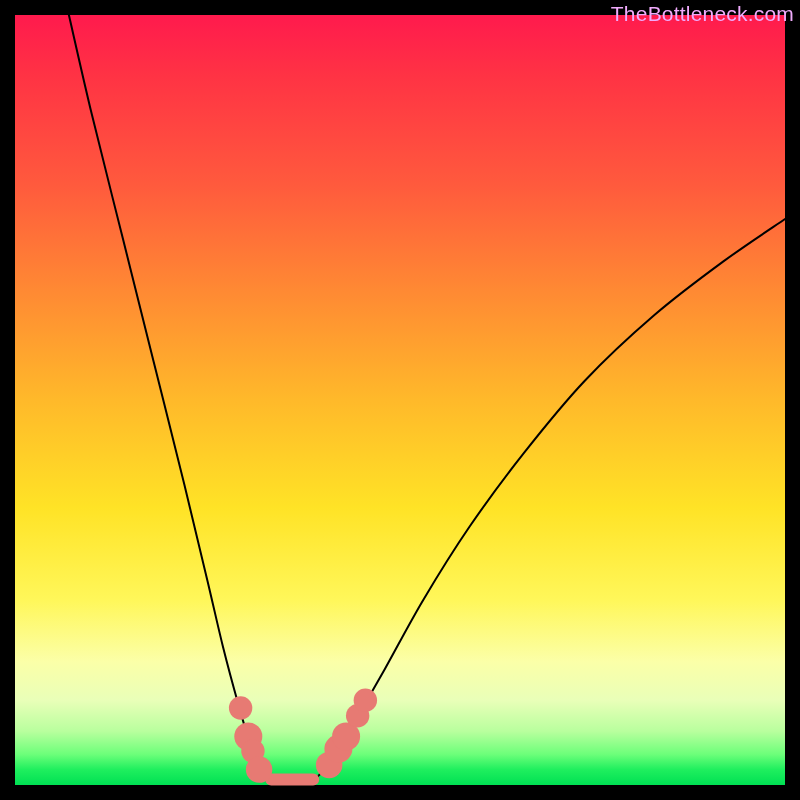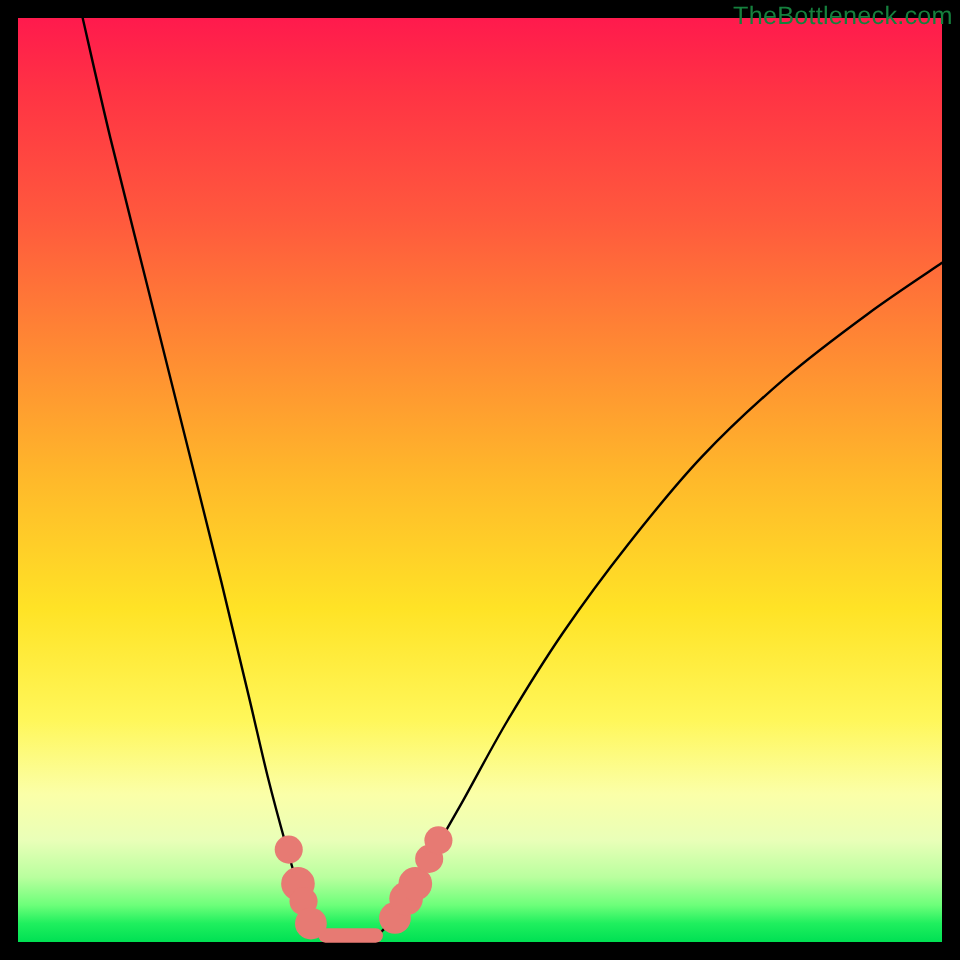--- a/index.html
+++ b/index.html
@@ -40,21 +40,21 @@
       #b9ff9e 93%,
       #6dff7a 96%,
       #1fef5e 98%,
       #00e053 100%
     );
   }
   .watermark {
     position: absolute;
     top: 2px;
     right: 6px;
-    color: #15803d;
+    color: #f0abfc;
     font-size: 21px;
     letter-spacing: 0.2px;
     font-weight: 400;
     user-select: none;
   }
   svg.curves {
     position: absolute;
     left: 0;
     top: 0;
     width: 770px;

